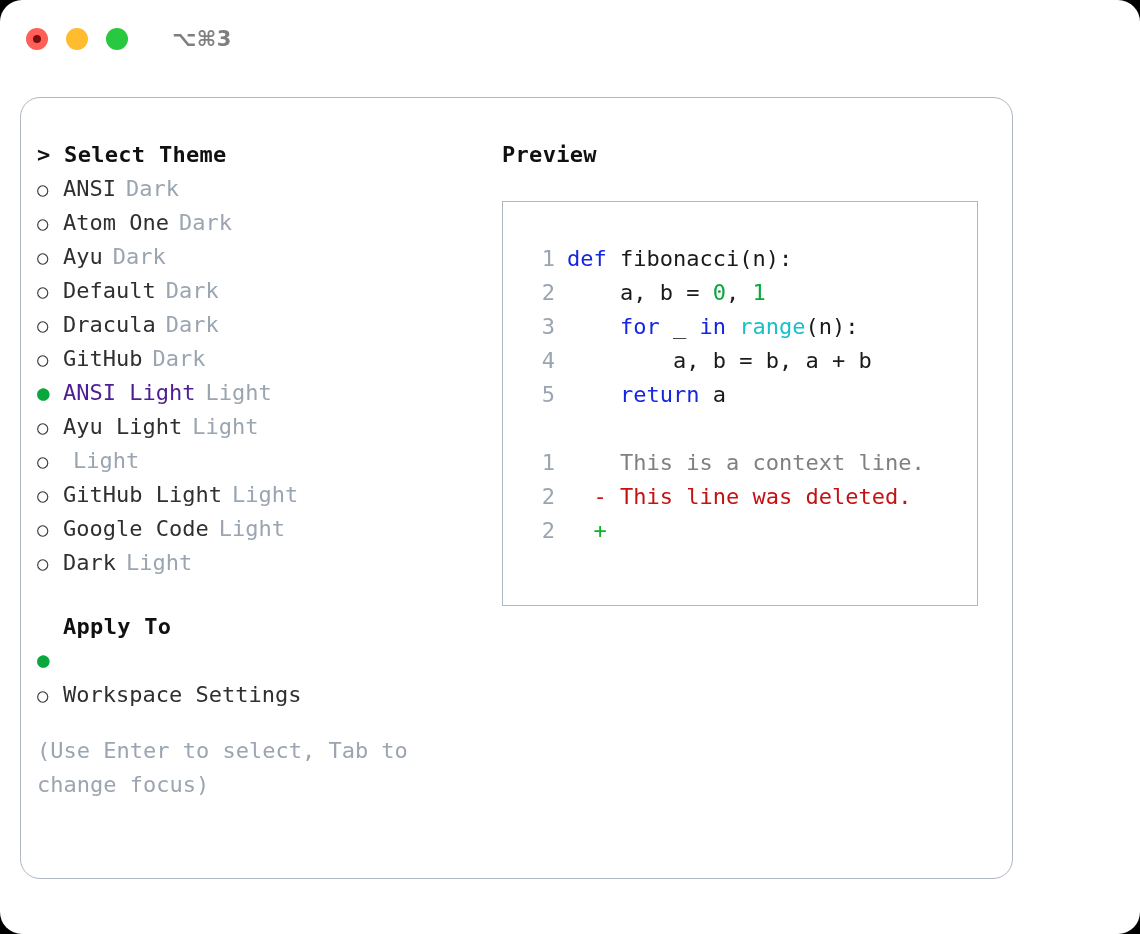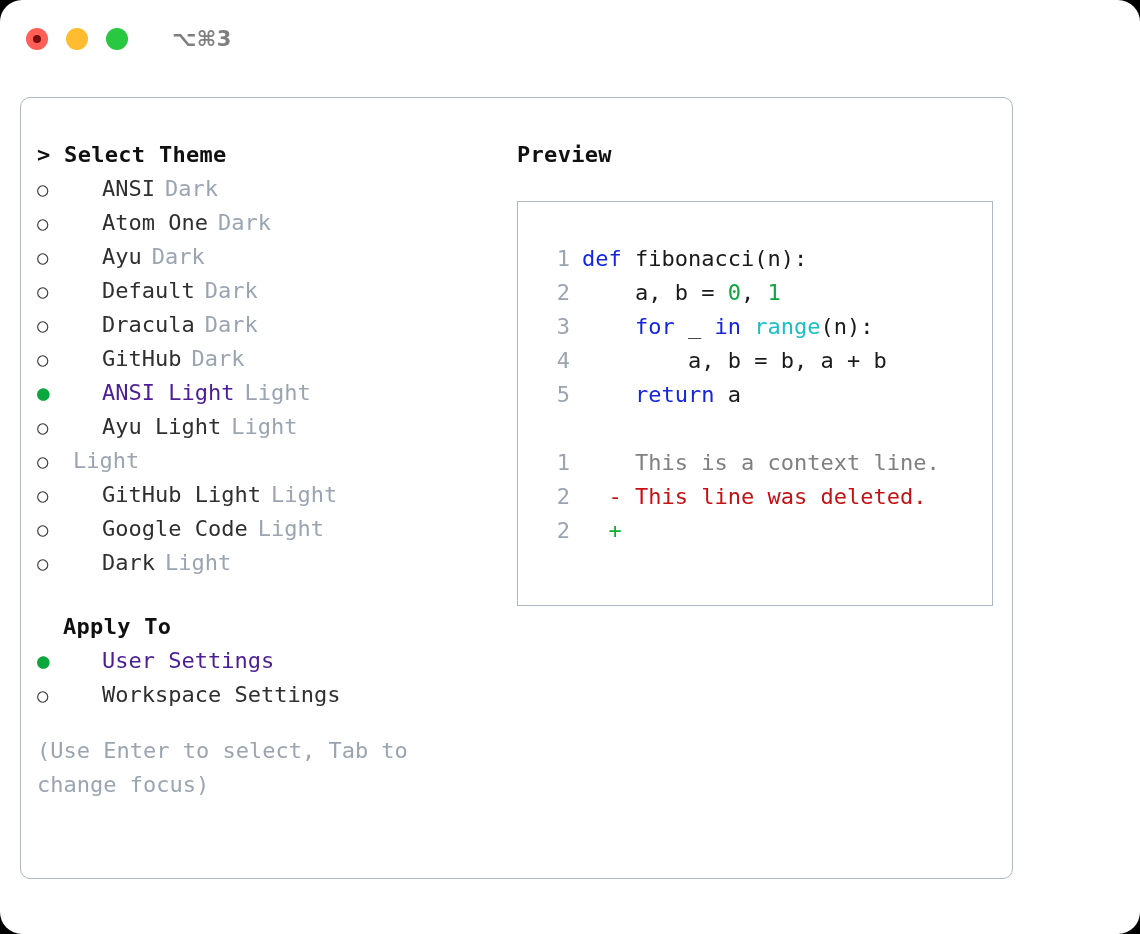--- a/index.html
+++ b/index.html
@@ -68,21 +68,21 @@
   }
 
   
   .panel {
     position: absolute;
     left: 20px;
     top: 97px;
     width: 993px;
     height: 782px;
     border: 1.6px solid #aeb7c2;
-    border-radius: 10px;
+    border-radius: 20px;
     box-sizing: border-box;
   }
 
   .columns {
     position: absolute;
     left: 0; top: 0;
     width: 100%;
     height: 100%;
   }
 
@@ -112,41 +112,40 @@
     color: #0aa83c;
     font-size: 21px;
   }
   .bullet.blank { color: transparent; }
 
   .section-head {
     font-weight: bold;
     color: #101010;
     letter-spacing: 0.3px;
   }
-  .label       { color: #2f2f2f; margin-left: 39px; }
+  .label       { color: #2f2f2f; }
   .label.sel   { color: #4c1d95; }
   .suffix      { color: #9aa5b1; margin-left: 10px; }
 
   .spacer-sm { height: 30px; }
 
   .hint {
     margin-top: 18px;
     width: 410px;
     font-size: 22px;
     line-height: 34px;
     color: #9aa5b1;
   }
 
   
   .right-col {
     position: absolute;
     left: 481px;
     top: 44px;
     width: 500px;
-    margin-left: 15px;
   }
   .preview-title {
     font-size: 22px;
     font-weight: bold;
     color: #101010;
     height: 34px;
     letter-spacing: 0.3px;
   }
   .preview-box {
     margin-top: 25px;
@@ -217,21 +216,21 @@
           </div>
 
         <div class="spacer-sm"></div>
 
         <div class="row">
           <span class="bullet blank">●</span>
           <span class="section-head">Apply To</span>
         </div>
 
         <div id="apply-list">
-            <div class="row"><span class="bullet sel">●</span><span class="label sel">User Settings</span></div>
+            <div class="row"><span class="bullet sel">●</span></div>
             <div class="row"><span class="bullet">○</span><span class="label">Workspace Settings</span></div>
           </div>
 
         <div class="hint">(Use Enter to select, Tab to change focus)</div>
       </div>
 
       <div class="right-col">
         <div class="preview-title">Preview</div>
 
         <div class="preview-box">

